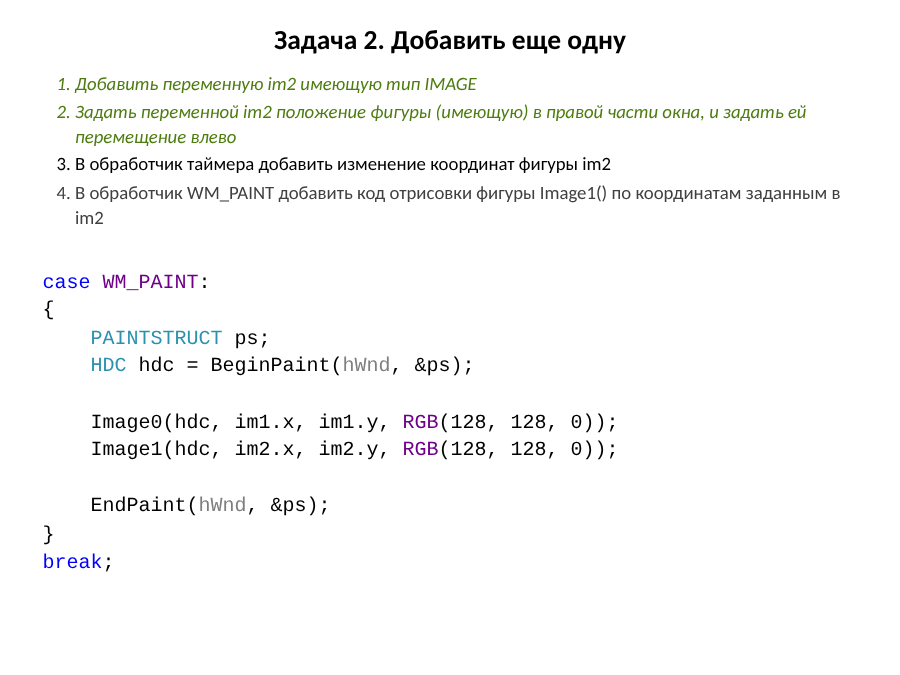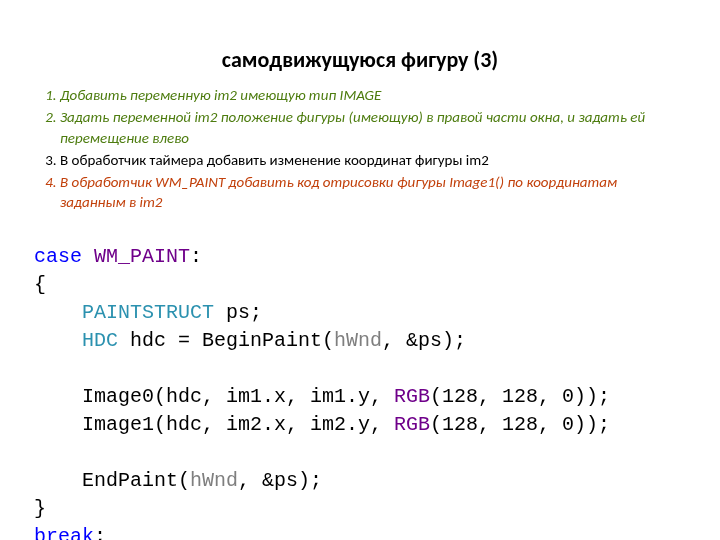--- a/index.html
+++ b/index.html
@@ -22,40 +22,39 @@
     .steps {
       list-style: decimal;
       padding-left: 26px;
       font-size: 15px;
       line-height: 1.35;
       margin-bottom: 30px;
     }
     .steps li { margin-bottom: 2px; }
     .red  { color: #4d7c0f; font-style: italic; }
     .green{ color: #000000; }
-    .black{ color: #c2410c; font-style: italic; }
+    .black{ color: #404040; }
     .code {
       font-family: Consolas, "Courier New", monospace;
-      font-size: 20px;
+      font-size: 16px;
       line-height: 1.4;
       white-space: pre;
       color: #000;
       padding-left: 0;
     }
     .kw   { color: #0000ff; }
     .type { color: #2b91af; }
     .arg  { color: #7f7f7f; }
     .mac  { color: #6f008a; }
   </style>
 </head>
 <body>
 
 <div class="title">
-  <br>
-  <span>самодвижущуюся фигуру (3)</span>
+  <span>Задача 2.  Добавить еще одну</span><br>
 </div>
 
 <ol class="steps">
   <li class="red">Добавить переменную im2 имеющую тип IMAGE</li>
   <li class="red">Задать переменной im2 положение фигуры (имеющую) в правой части окна, и задать ей перемещение влево</li>
   <li class="green">В обработчик таймера добавить изменение координат фигуры  im2</li>
   <li class="black">В обработчик WM_PAINT добавить код отрисовки фигуры Image1() по координатам заданным в im2</li>
 </ol>
 
 <div class="code"><span class="kw">case</span> <span class="mac">WM_PAINT</span><span>:</span>

